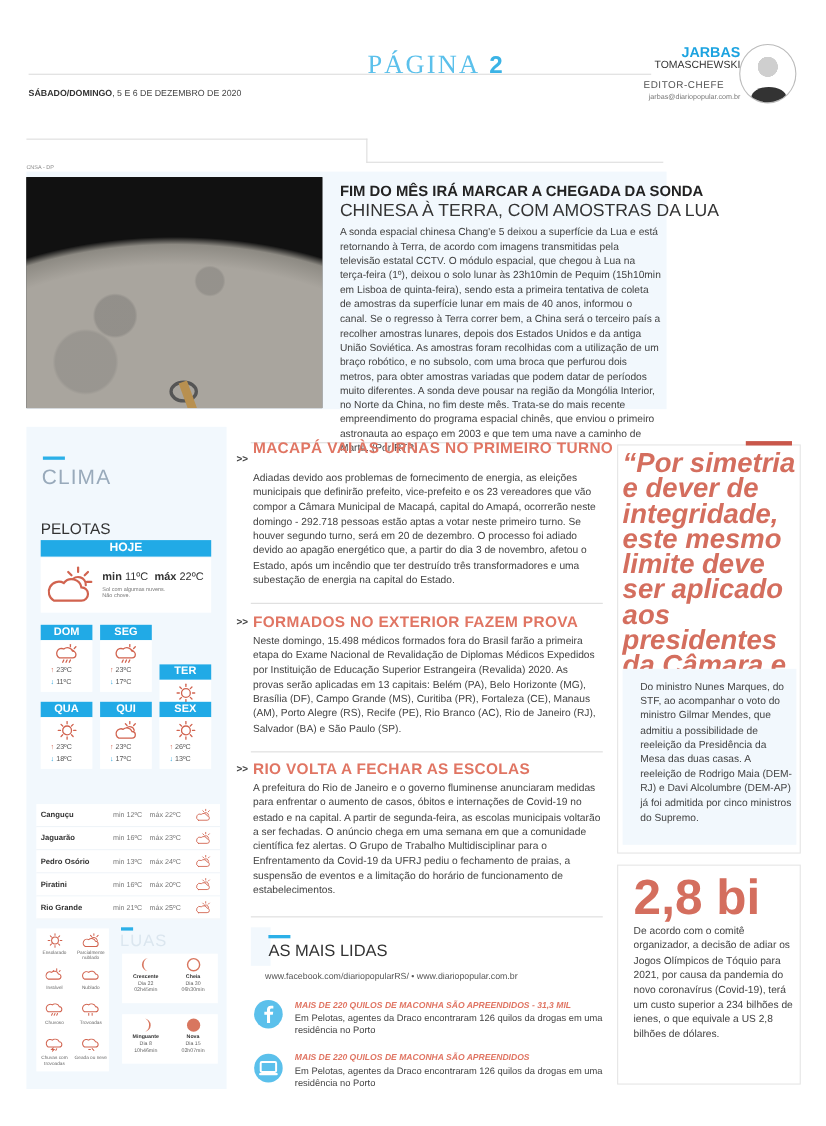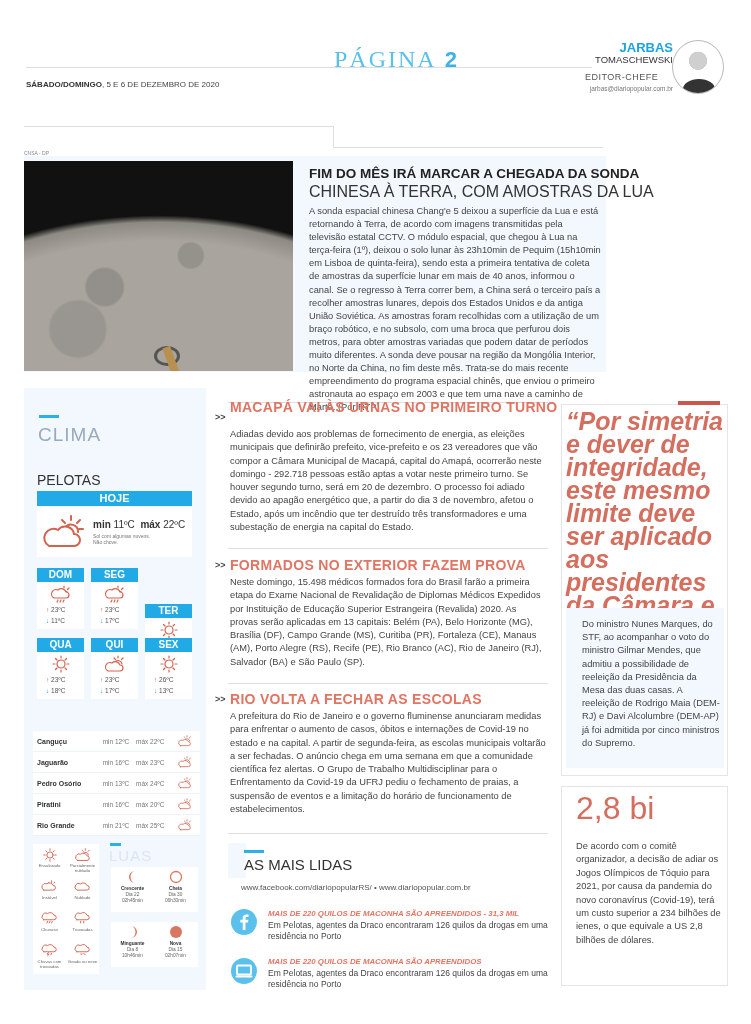--- a/index.html
+++ b/index.html
@@ -90,21 +90,21 @@
   .lidas-h { font-weight: bold; font-style: italic; font-size: 7.8px; color: #e07563; }
   .lidas-b { font-size: 8.5px; color: #444; line-height: 11px; width: 290px; }
 
   
   .quote-box { left: 561px; top: 404px; width: 167px; height: 372px; border: 1px solid #e5e5e5; background: #fff; }
   .quote-topbar { left: 678px; top: 401px; width: 42px; height: 4px; background: #c9574a; }
   .quote-text { left: 566px; top: 410px; width: 165px; font-style: italic; font-weight: bold; font-size: 25px; line-height: 23px; color: #d46e5e; }
   .quote-info-bg { left: 566px; top: 608px; width: 158px; height: 160px; background: #f2f8fd; }
   .quote-info { left: 582px; top: 618px; width: 140px; font-size: 9.3px; line-height: 13.2px; color: #444; }
   .stat-box { left: 561px; top: 786px; width: 167px; height: 200px; border: 1px solid #e5e5e5; background: #fff; }
-  .stat-num { left: 576px; top: 790px; font-weight: normal; font-size: 32px; color: #d46e5e; }
+  .stat-num { left: 576px; top: 790px; font-weight: bold; font-size: 45px; color: #d46e5e; }
   .stat-body { left: 576px; top: 840px; width: 145px; font-size: 9.3px; line-height: 13.4px; color: #444; }
 </style>
 </head>
 <body>
 
 <div class="abs hdr-date"><b>SÁBADO/DOMINGO</b><span>, 5 E 6 DE DEZEMBRO DE 2020</span></div>
 <div class="abs hdr-page"><span>PÁGINA</span><span class="num">2</span></div>
 <div class="abs hdr-line"></div>
 <div class="abs ed-first">JARBAS</div>
 <div class="abs ed-last">TOMASCHEWSKI</div>

